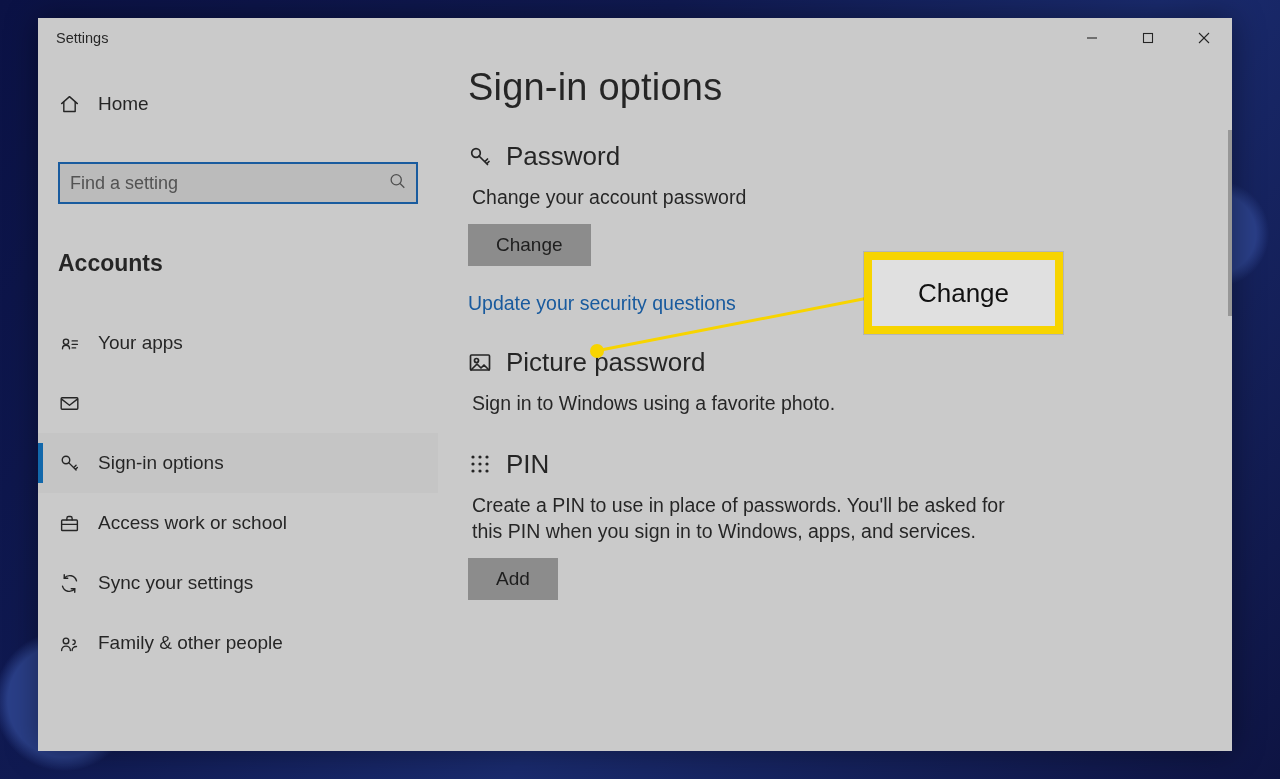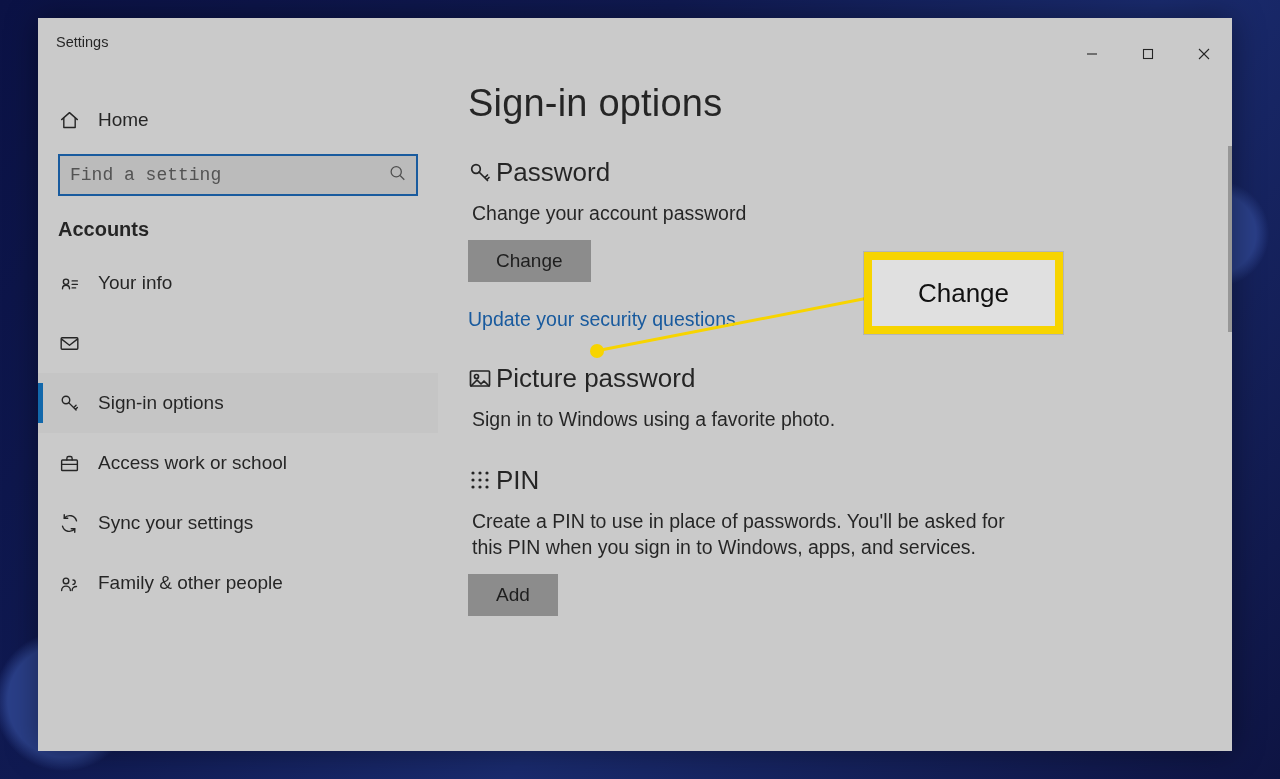--- a/index.html
+++ b/index.html
@@ -12,59 +12,59 @@
     display:flex;align-items:center;justify-content:center;
     overflow:hidden;
   }
   .window{
     position:absolute;left:38px;top:18px;width:1194px;height:733px;
     background:#fff;
     box-shadow:0 0 30px rgba(0,0,0,.4);
     display:flex;flex-direction:column;
   }
   
-  .titlebar{height:40px;display:flex;align-items:flex-start;padding:0 0 0 18px;position:relative;margin-top:16px;}
+  .titlebar{height:40px;display:flex;align-items:center;padding:0 0 0 18px;position:relative;}
   .titlebar-title{font-size:14.5px;color:#1b1b1b;}
   .win-controls{position:absolute;right:0;top:0;display:flex;height:40px;}
   .win-btn{width:56px;display:flex;align-items:center;justify-content:center;cursor:pointer;}
   .win-btn svg{width:12px;height:12px;}
   .win-btn .stroke{stroke:#1b1b1b;stroke-width:1.1;fill:none;}
   
   .body{flex:1;display:flex;overflow:hidden;}
-  .sidebar{width:400px;background:#fff;padding:18px 0 0 0;display:flex;flex-direction:column;}
+  .sidebar{width:400px;background:#fff;padding:18px 0 0 0;display:flex;flex-direction:column;gap:24px;}
   .home-row{display:flex;align-items:center;height:44px;margin:6px 0 12px 20px;cursor:pointer;}
   .home-row .ico{width:22px;height:22px;display:flex;align-items:center;justify-content:center;margin-right:18px;}
   .home-label{font-size:19px;color:#1b1b1b;}
   .search-wrap{margin:0 20px 22px 20px;position:relative;}
   .search-input{
     width:100%;height:42px;box-sizing:border-box;
     border:2px solid #0a66c2;
     background:#eaeaea;
     font-size:18px;color:#666;padding:0 40px 0 10px;outline:none;
-    font-family:Liberation Mono, monospace;
+    font-family:Liberation Sans, sans-serif;
   }
   .search-input::placeholder{color:#5a5a5a;}
   .search-icon{position:absolute;right:12px;top:50%;transform:translateY(-50%);}
   .search-icon svg{width:17px;height:17px;}
   .search-icon .stroke{stroke:#555;stroke-width:1.5;fill:none;}
-  .cat-header{margin:0 0 12px 20px;font-size:20px;font-weight:600;color:#1b1b1b;}
+  .cat-header{margin:0 0 12px 20px;font-size:23px;font-weight:600;color:#1b1b1b;}
   .side-list{display:flex;flex-direction:column;}
   .side-item{display:flex;align-items:center;height:60px;cursor:pointer;padding-left:20px;position:relative;}
   .side-item .ico{width:22px;height:22px;display:flex;align-items:center;justify-content:center;margin-right:18px;}
   .side-item .lbl{font-size:19px;color:#1b1b1b;}
   .side-item.active::before{content:"";position:absolute;left:0;top:10px;bottom:10px;width:5px;background:#0078d4;}
   .side-item.active{background:rgba(0,0,0,.025);}
   .ico svg{width:21px;height:21px;}
   .ico .stroke{stroke:#1b1b1b;stroke-width:1.6;fill:none;stroke-linecap:round;stroke-linejoin:round;}
   
   .content{flex:1;position:relative;padding:8px 30px 0 30px;overflow:hidden;}
   .page-title{font-size:38px;font-weight:400;color:#1b1b1b;margin:0 0 26px 0;letter-spacing:.2px;}
   .link{color:#0a65c2;font-size:19.5px;cursor:pointer;display:inline-block;}
   .sec{margin-top:32px;}
-  .sec-h{display:flex;align-items:center;gap:4px;margin-bottom:12px;}
+  .sec-h{display:flex;align-items:center;gap:14px;margin-bottom:12px;}
   .sec-h .sico{width:24px;height:24px;display:flex;align-items:center;justify-content:center;}
   .sec-h .sico svg{width:24px;height:24px;}
   .sec-h .sico .stroke{stroke:#1b1b1b;stroke-width:1.7;fill:none;stroke-linecap:round;stroke-linejoin:round;}
   .sec-title{font-size:26px;font-weight:400;color:#1b1b1b;}
   .sec-desc{font-size:19.5px;color:#1b1b1b;line-height:1.35;max-width:560px;margin:0 0 14px 4px;}
   .gray-btn{border:none;background:#a9a9a9;color:#111;font-size:19px;padding:0 28px;height:42px;cursor:pointer;font-family:inherit;}
   .sec .link2{display:inline-block;margin-top:26px;color:#0a65c2;font-size:19.5px;cursor:pointer;}
   
   .vscroll{position:absolute;right:0;top:72px;width:4px;height:186px;background:#b9b9b9;}
   
@@ -136,21 +136,21 @@
         <div class="side-item">
           <span class="ico">
             <svg viewBox="0 0 24 24">
                 <circle class="stroke" cx="8" cy="10" r="3"></circle>
                 <path class="stroke" d="M4 18c0-2.5 2-4 4-4s4 1.5 4 4"></path>
                 <line class="stroke" x1="15" y1="9" x2="21" y2="9"></line>
                 <line class="stroke" x1="15" y1="13" x2="21" y2="13"></line>
                 <line class="stroke" x1="15" y1="17" x2="19" y2="17"></line>
               </svg>
           </span>
-          <span class="lbl">Your info</span>
+          <span class="lbl">Your apps</span>
         </div>
 
         <div class="side-item">
           <span class="ico">
             <svg viewBox="0 0 24 24">
                 <rect class="stroke" x="2.5" y="5.5" width="19" height="13" rx="1"></rect>
                 <path class="stroke" d="M3 7l9 7 9-7"></path>
               </svg>
           </span>
         </div>

